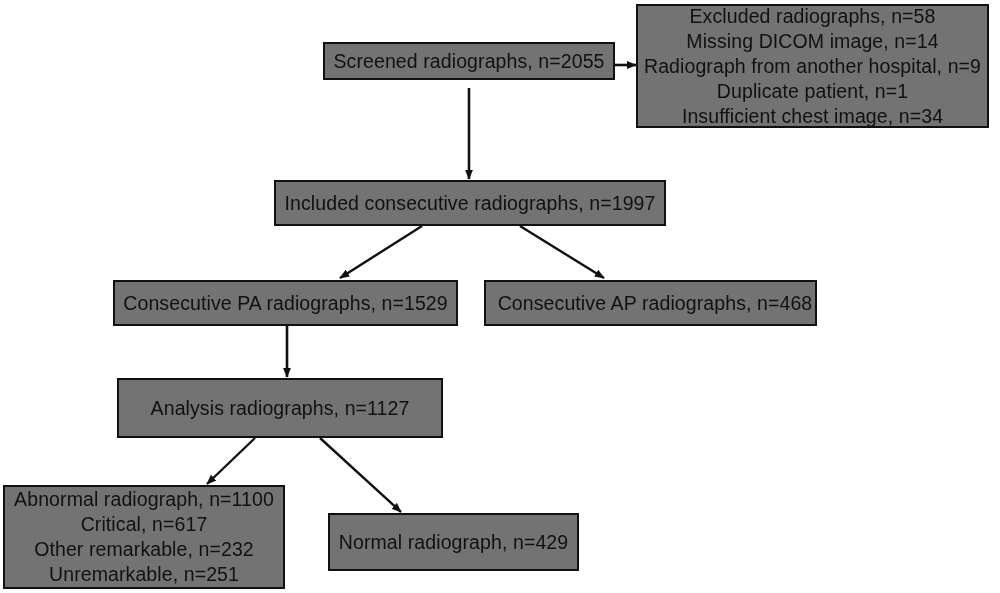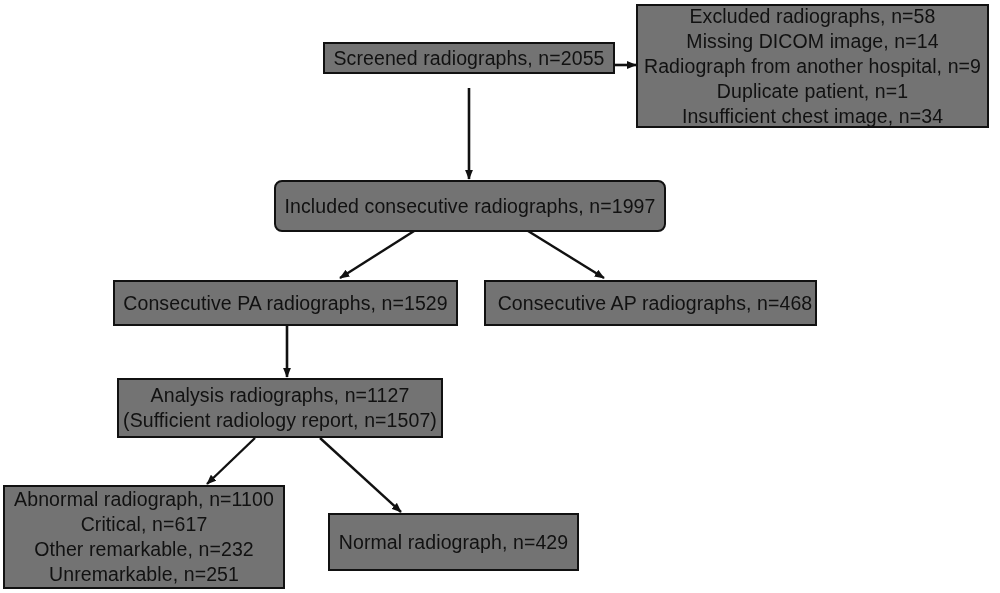--- a/index.html
+++ b/index.html
@@ -77,47 +77,46 @@
 
     <g>
       <line x1="255" y1="438" x2="207" y2="484" stroke="#111111" stroke-width="2.4" marker-end="url(#arrowhead)"></line>
     </g>
 
     <g>
       <line x1="320" y1="438" x2="401" y2="512" stroke="#111111" stroke-width="2.4" marker-end="url(#arrowhead)"></line>
     </g>
   </svg>
 
-  <div class="node" style="left:323px; top:42px; width:292px; height:32px;justify-content:center;">
+  <div class="node" style="left:323px; top:42px; width:292px; height:38px;justify-content:center;">
     <span class="line">Screened radiographs, n=2055</span>
   </div>
 
   <div class="node" style="left:636px; top:4px; width:353px; height:124px;">
     <span class="line">Excluded radiographs, n=58</span>
     <span class="line">Missing DICOM image, n=14</span>
     <span class="line">Radiograph from another hospital, n=9</span>
     <span class="line">Duplicate patient, n=1</span>
     <span class="line">Insufficient chest image, n=34</span>
   </div>
 
-  <div class="node" style="left:274px; top:180px; width:392px; height:52px;border-radius:8px;">
+  <div class="node" style="left:274px; top:180px; width:392px; height:46px;">
     <span class="line">Included consecutive radiographs, n=1997</span>
   </div>
 
   <div class="node" style="left:113px; top:280px; width:345px; height:46px;">
     <span class="line">Consecutive PA radiographs, n=1529</span>
   </div>
 
   <div class="node" style="left:484px; top:280px; width:333px; height:46px;padding-left:9px;">
     <span class="line">Consecutive AP radiographs, n=468</span>
   </div>
 
   <div class="node" style="left:117px; top:378px; width:326px; height:60px;">
     <span class="line">Analysis radiographs, n=1127</span>
-    <span class="line">(Sufficient radiology report, n=1507)</span>
   </div>
 
   <div class="node" style="left:3px; top:485px; width:282px; height:104px;">
     <span class="line">Abnormal radiograph, n=1100</span>
     <span class="line">Critical, n=617</span>
     <span class="line">Other remarkable, n=232</span>
     <span class="line">Unremarkable, n=251</span>
   </div>
 
   <div class="node" style="left:308px; top:513px; width:251px; height:58px;margin-left:20px;">

